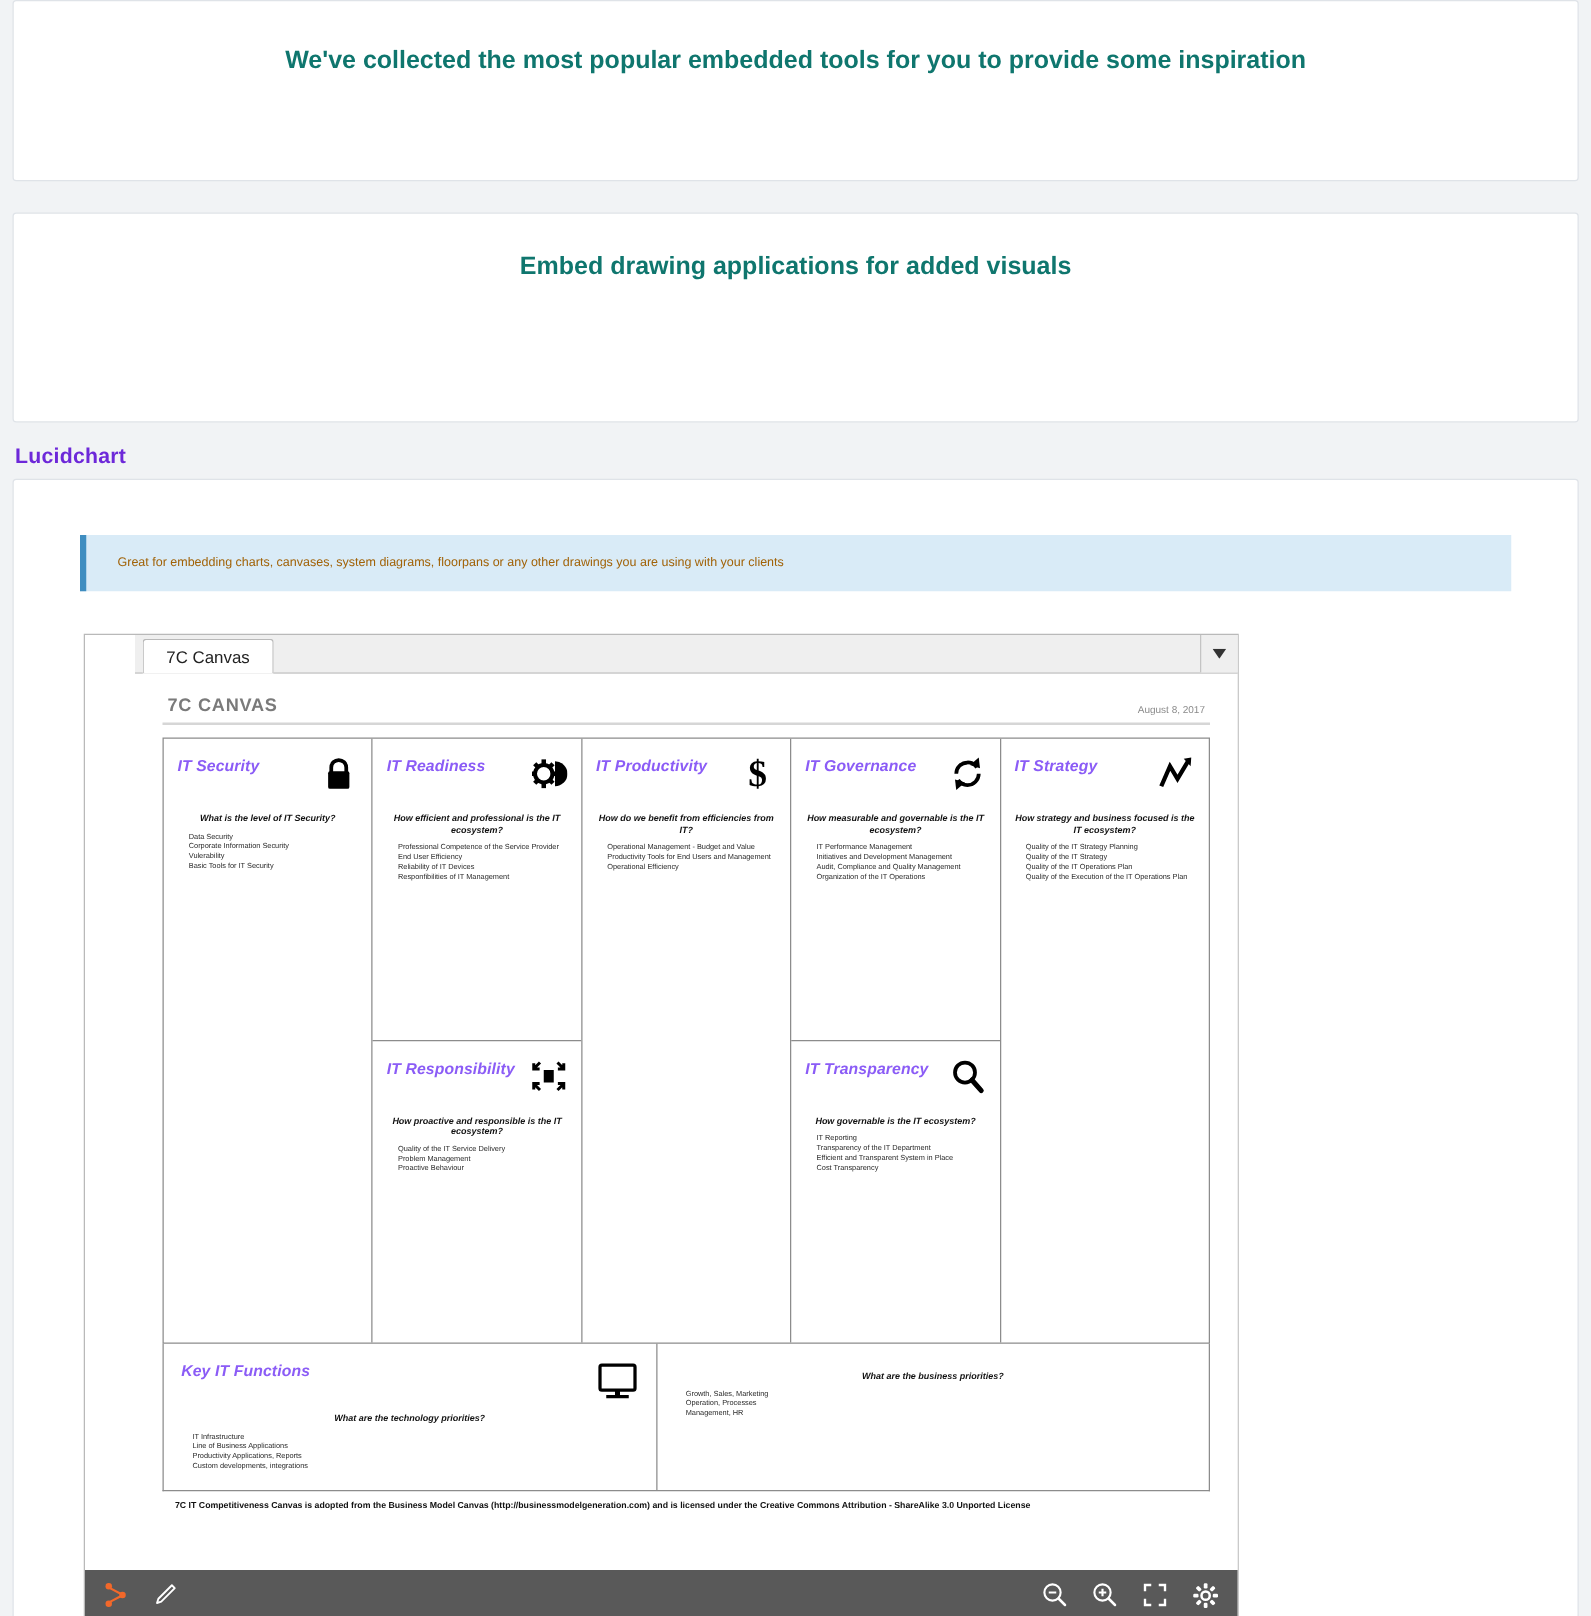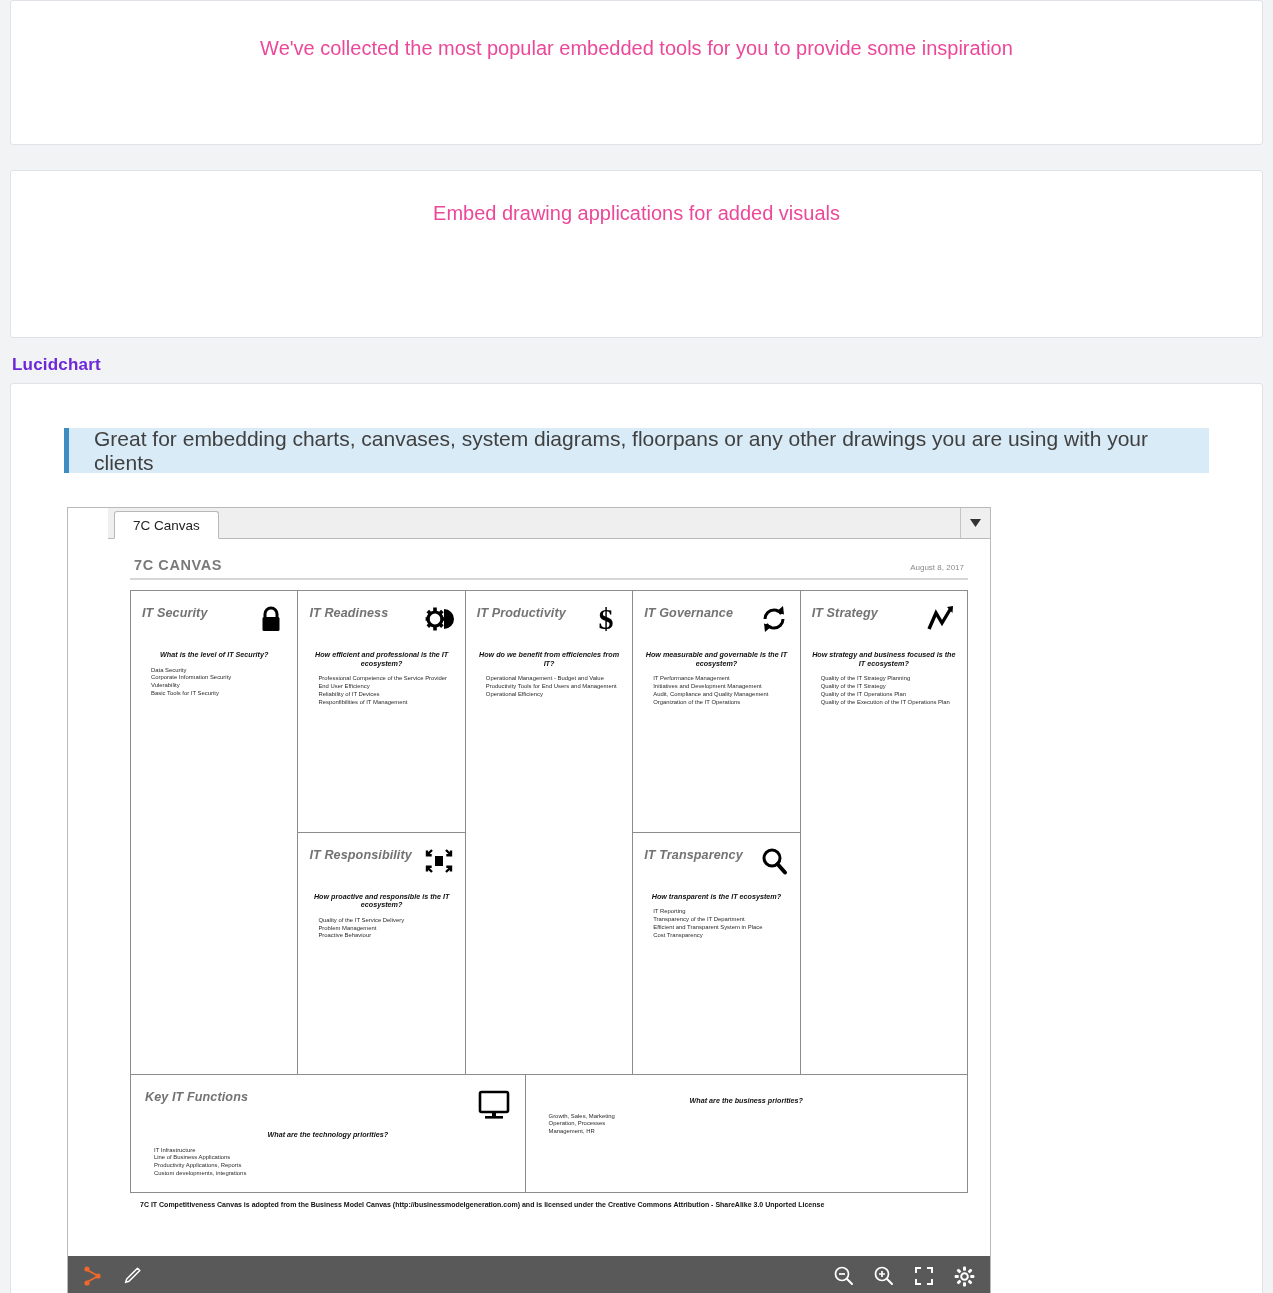--- a/index.html
+++ b/index.html
@@ -17,22 +17,22 @@
     border-radius: 3px;
     margin: 0 10px;
   }
   .promo-card { height: 145px; position: relative; }
   .promo-card.second { height: 168px; margin-top: 25px; }
   .promo-text {
     position: absolute;
     left: 0; right: 0;
     text-align: center;
     font-size: 20px;
-    color: #ec4899;
-    font-weight: 400;
+    color: #0f766e;
+    font-weight: 700;
   }
   .promo-card .promo-text { top: 36px; }
   .promo-card.second .promo-text { top: 31px; }
 
   .section-title {
     margin: 17px 0 8px 12px;
     font-size: 17px;
     font-weight: bold;
     color: #6d28d9;
     letter-spacing: .2px;
@@ -44,22 +44,22 @@
   .callout {
     position: absolute;
     left: 53px; top: 44px;
     width: 1145px; height: 45px;
     background: #d9ebf7;
     border-left: 5px solid #3f8dc0;
     display: flex; align-items: center;
   }
   .callout-text {
     padding-left: 25px;
-    font-size: 21px;
-    color: #404040;
+    font-size: 10px;
+    color: #a16207;
   }
 
   
   .embed-frame {
     position: absolute;
     left: 56px; top: 123px;
     width: 924px; height: 790px;
     border: 1px solid #b9b9b9;
     background: #ffffff;
     padding-left: 40px;
@@ -116,21 +116,21 @@
   }
   .col { flex: 1; display: flex; flex-direction: column; border-right: 1px solid #8c8c8c; }
   .col:last-child { border-right: none; }
   .col.split > .cell:first-child { border-bottom: 1px solid #8c8c8c; }
   .cell { flex: 1; padding: 13px 11px 0 11px; position: relative; overflow: hidden; }
   .cell.half { flex: 0 0 50%; }
 
   .cell-head { display: flex; align-items: flex-start; justify-content: space-between; min-height: 34px; }
   .cell-title {
     font-size: 12.6px; font-style: italic; font-weight: bold;
-    color: #737373; letter-spacing: .1px; padding-top: 2px;
+    color: #8b5cf6; letter-spacing: .1px; padding-top: 2px;
   }
   .cell-icon { width: 30px; height: 30px; flex: 0 0 30px; }
   .cell-icon svg { display: block; width: 100%; height: 100%; }
   .cell-q {
     margin-top: 13px;
     font-size: 7.2px; font-style: italic; font-weight: bold;
     color: #111; line-height: 1.2; text-align: center;
   }
   .cell-list { margin-top: 7px; padding-left: 9px; }
   .cell-list div { font-size: 5.9px; color: #2b2b2b; line-height: 1.33; }
@@ -326,21 +326,21 @@
           <div class="cell half">
             <div class="cell-head">
               <div class="cell-title">IT Transparency</div>
               <div class="cell-icon">
                 <svg viewBox="0 0 30 30">
                   <circle cx="13" cy="12" r="8" fill="none" stroke="#000" stroke-width="3"></circle>
                   <path d="M18.5 18 L26 26.5" stroke="#000" stroke-width="4" stroke-linecap="round"></path>
                 </svg>
               </div>
             </div>
-            <div class="cell-q">How transparent is the IT ecosystem?</div>
+            <div class="cell-q">How governable is the IT ecosystem?</div>
             <div class="cell-list">
               <div>IT Reporting</div>
               <div>Transparency of the IT Department</div>
               <div>Efficient and Transparent System in Place</div>
               <div>Cost Transparency</div>
             </div>
           </div>
         </div>
 
         <div class="col">

